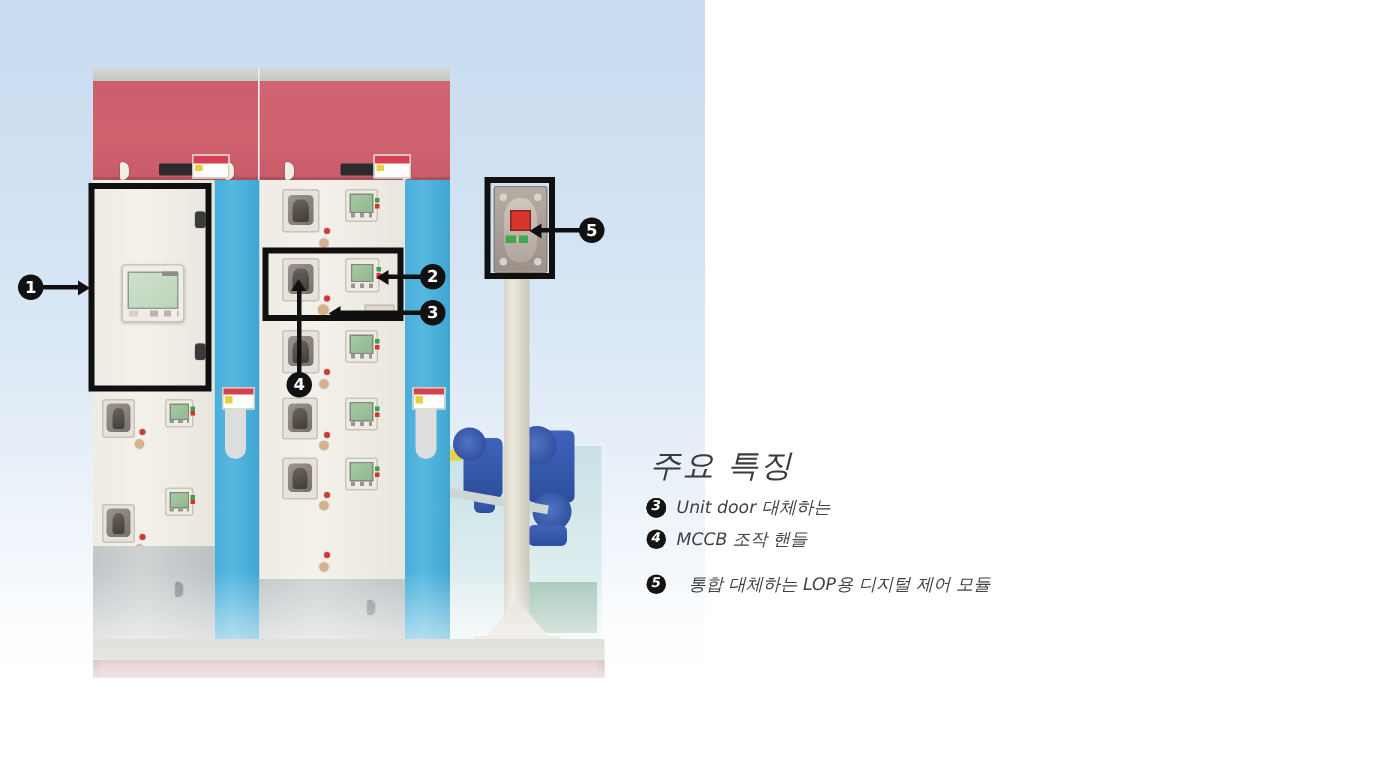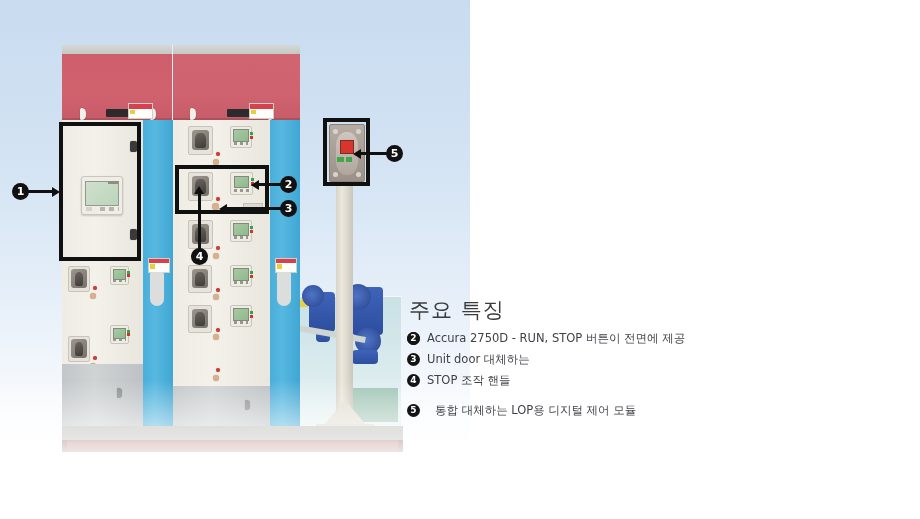--- a/index.html
+++ b/index.html
@@ -126,21 +126,21 @@
           border-left:5px solid transparent;border-right:5px solid transparent;
           border-bottom:8px solid #101010;}
 
   .marker{
     position:absolute;width:17px;height:17px;border-radius:50%;
     background:#111;color:#fff;font-size:11px;line-height:17px;text-align:center;
     font-family:"DejaVu Sans",sans-serif;font-weight:bold;
   }
 
   
-  .caption{position:absolute;left:407px;top:296px;width:470px;}
+  .caption{position:absolute;left:431px;top:296px;width:470px;font-style:italic;}
   .cap-title{
     font-size:21px;color:#3b3b3b;letter-spacing:1px;margin:0 0 7px 2px;font-weight:normal;
     font-family:"DejaVu Sans",sans-serif;
   }
   .feat-list{list-style:none;margin:0;padding:0;}
   .feat{position:relative;padding-left:20px;margin-bottom:6px;
         font-size:11.5px;color:#3f3f46;line-height:15px;
         font-family:"DejaVu Sans",sans-serif;}
   .feat .num{
     position:absolute;left:0;top:1px;width:13px;height:13px;border-radius:50%;
@@ -377,29 +377,28 @@
   </div>
 
   <div class="caption">
     <h2 class="cap-title">주요 특징</h2>
     <ul class="feat-list">
       <li class="feat">
         <span class="num">1</span>
       </li>
       <li class="feat">
         <span class="num">2</span>
-        <span>Accura 2750D - RUN, STOP 버튼이 전면에 제공</span>
       </li>
       <li class="feat">
         <span class="num">3</span>
         <span>Unit door 대체하는</span>
       </li>
       <li class="feat">
         <span class="num">4</span>
-        <span>STOP 조작 핸들</span>
+        <span>MCCB 조작 핸들</span>
       </li>
       <li class="feat">
         <span class="num">5</span>
         <span class="l2">통합 대체하는 LOP용 디지털 제어 모듈</span>
       </li>
     </ul>
   </div>
 
 </div>
 

